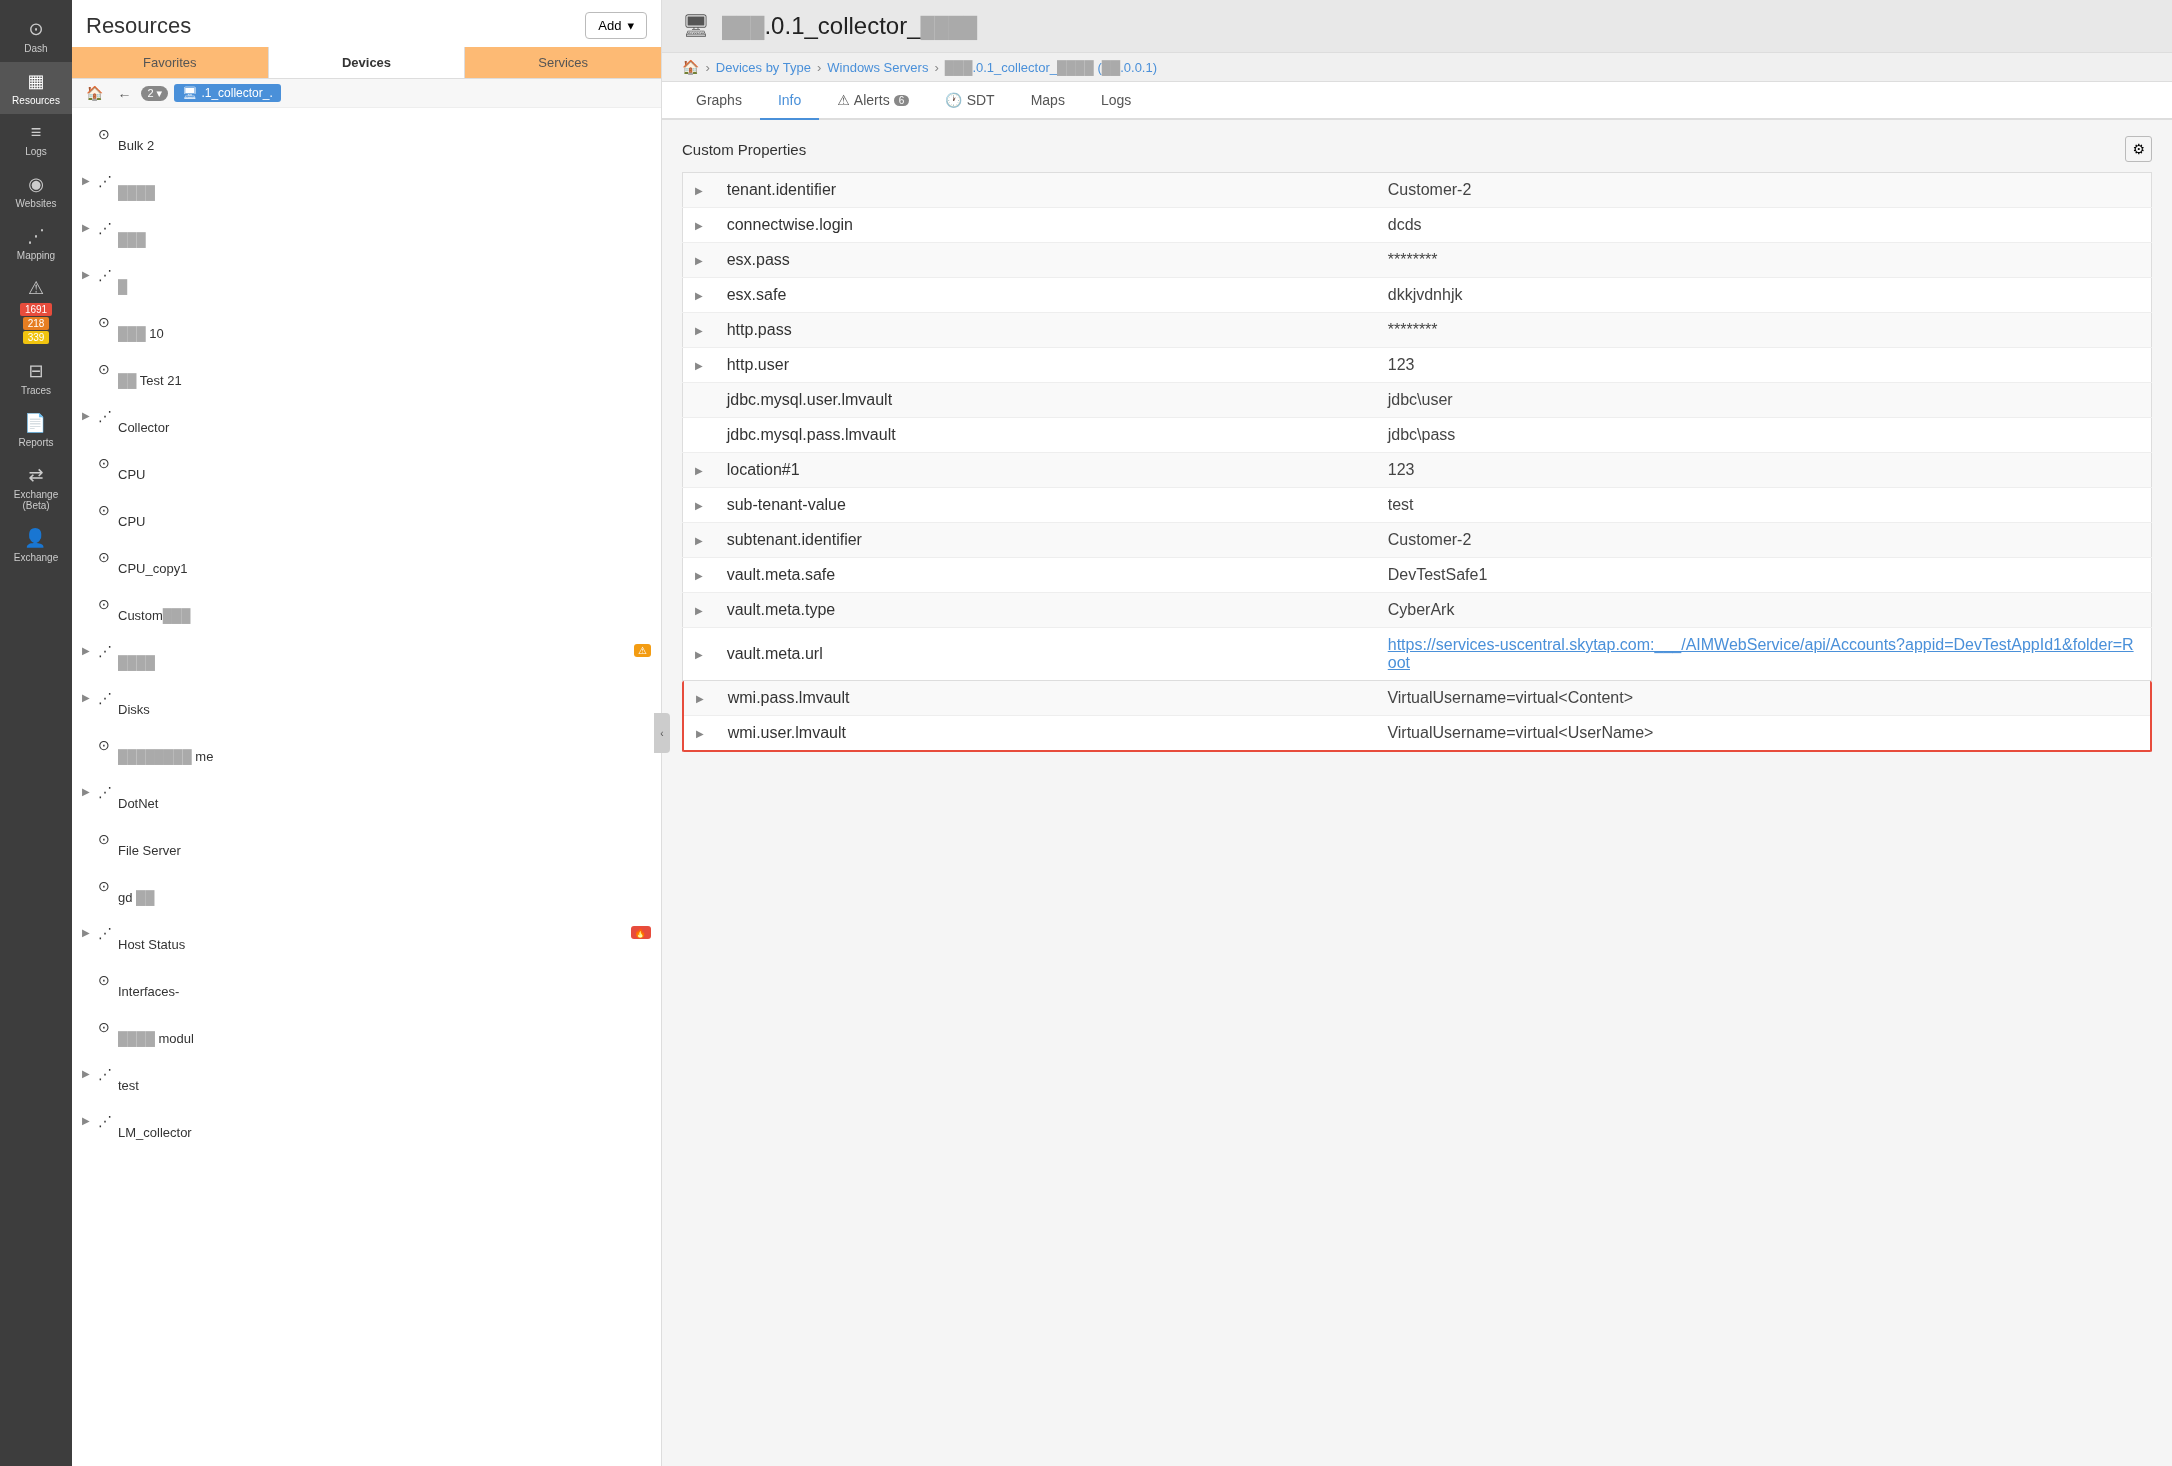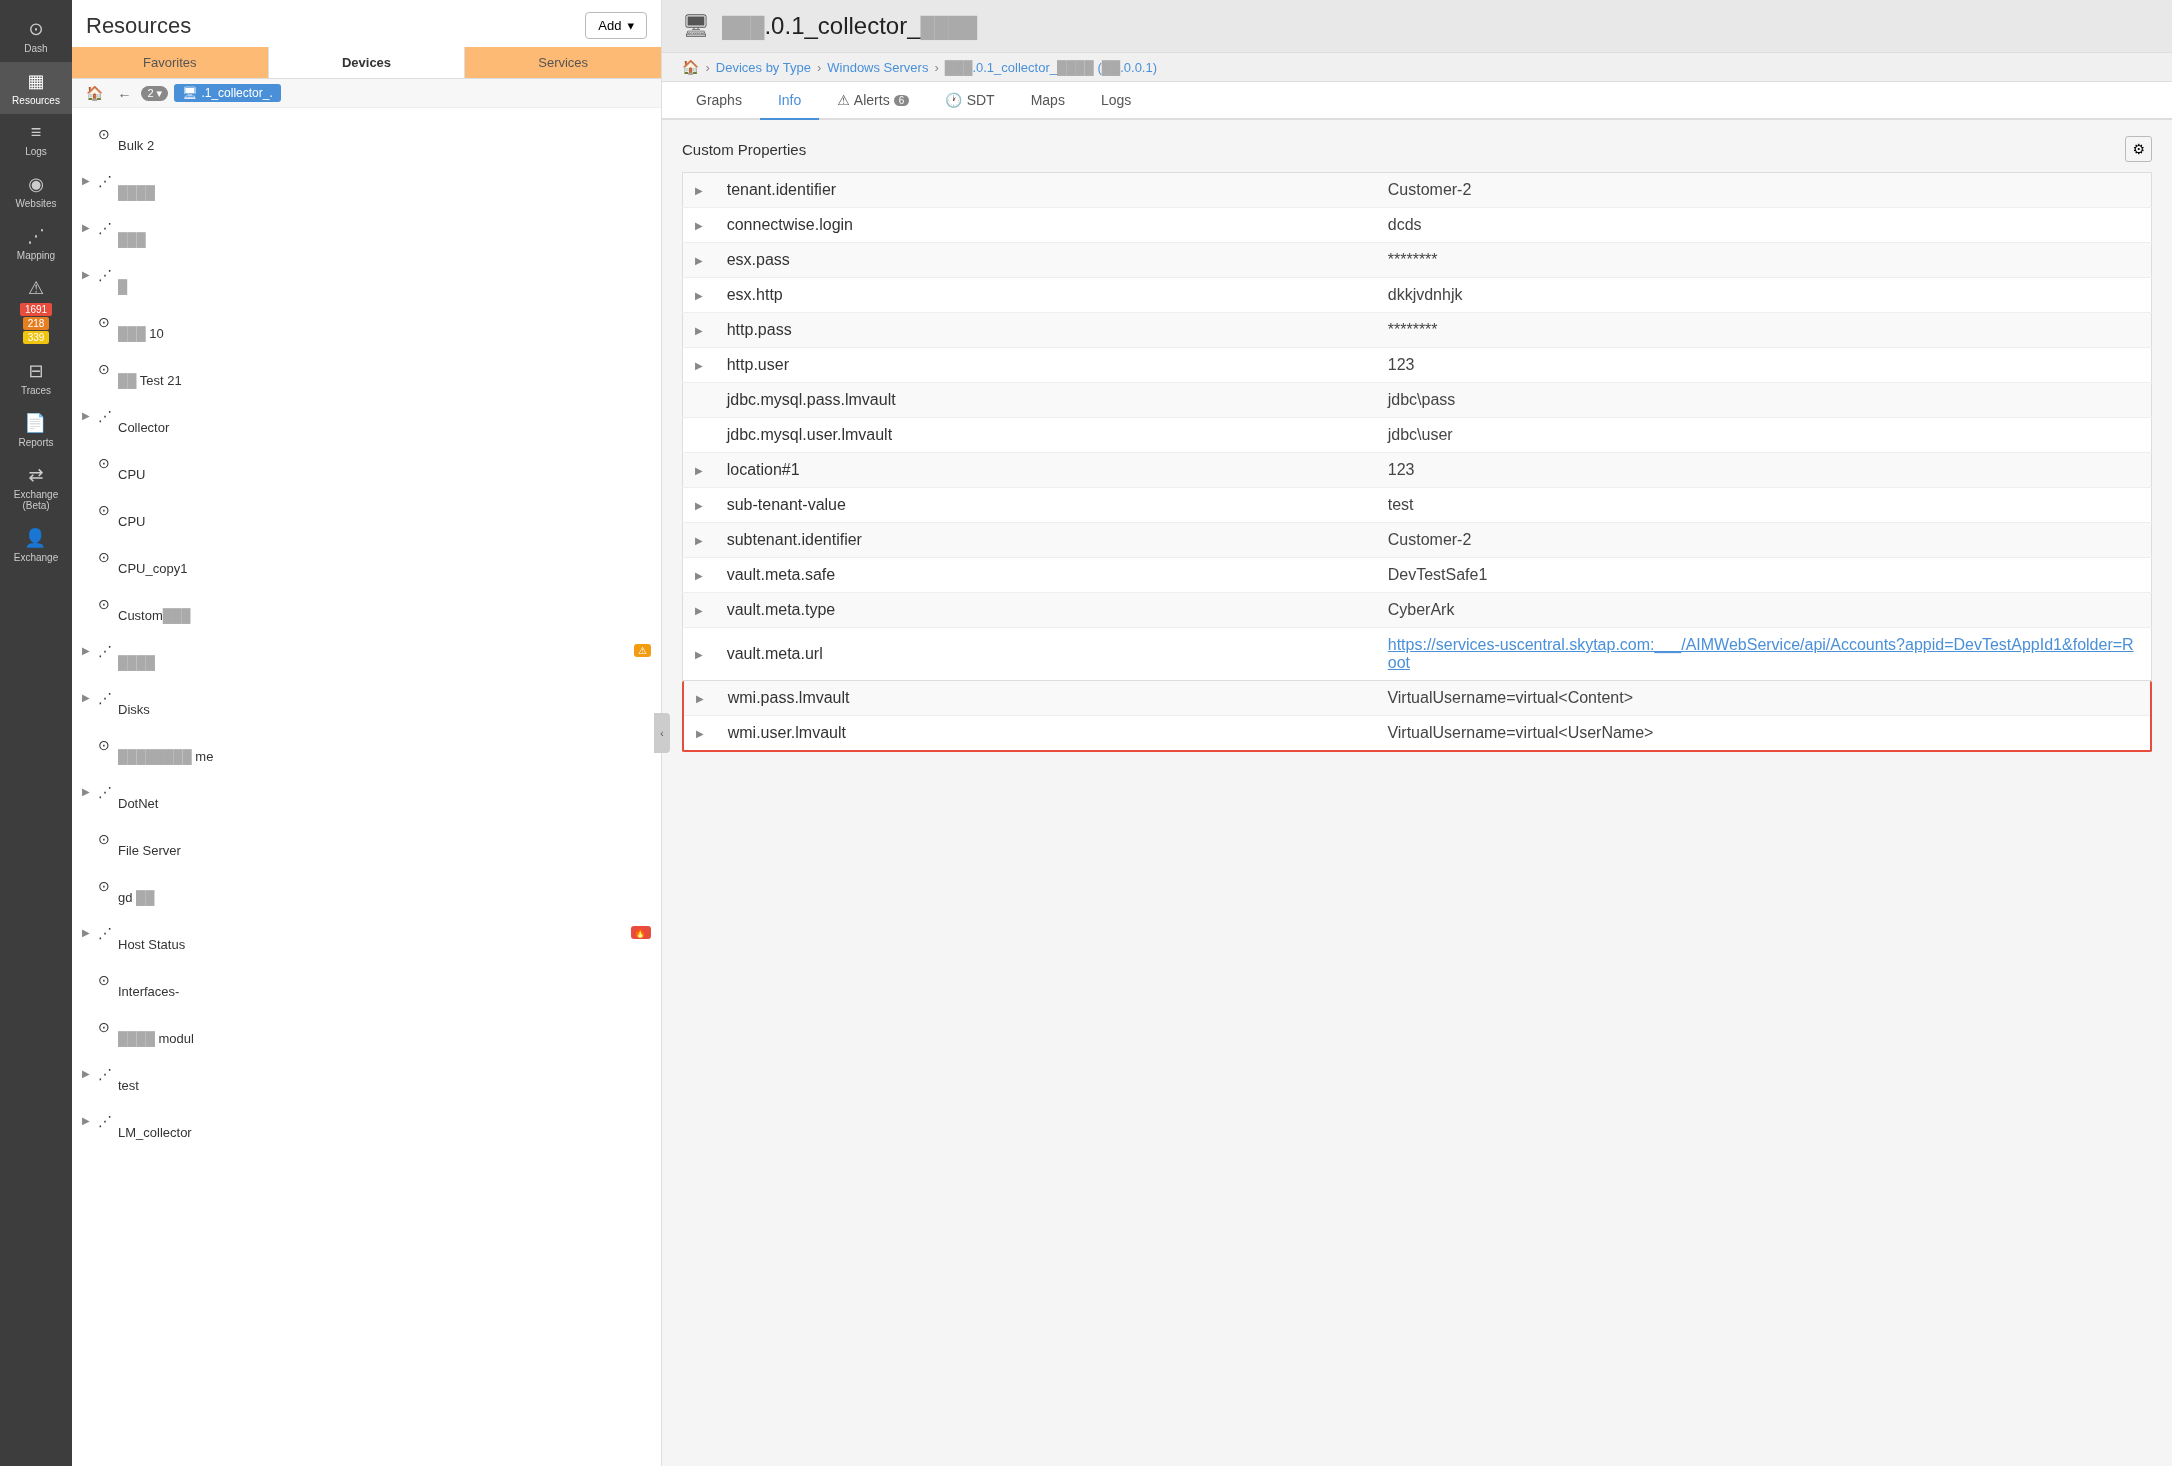--- a/index.html
+++ b/index.html
@@ -616,42 +616,42 @@
           <td class="key-cell">connectwise.login</td>
           <td class="val-cell">dcds</td>
         </tr>
         <tr>
           <td class="arrow-cell">▶</td>
           <td class="key-cell">esx.pass</td>
           <td class="val-cell">********</td>
         </tr>
         <tr>
           <td class="arrow-cell">▶</td>
-          <td class="key-cell">esx.http</td>
+          <td class="key-cell">esx.safe</td>
           <td class="val-cell">dkkjvdnhjk</td>
         </tr>
         <tr>
           <td class="arrow-cell">▶</td>
           <td class="key-cell">http.pass</td>
           <td class="val-cell">********</td>
         </tr>
         <tr>
           <td class="arrow-cell">▶</td>
           <td class="key-cell">http.user</td>
           <td class="val-cell">123</td>
+        </tr>
+        <tr>
+          <td class="arrow-cell"></td>
+          <td class="key-cell">jdbc.mysql.user.lmvault</td>
+          <td class="val-cell">jdbc\user</td>
         </tr>
         <tr>
           <td class="arrow-cell"></td>
           <td class="key-cell">jdbc.mysql.pass.lmvault</td>
           <td class="val-cell">jdbc\pass</td>
-        </tr>
-        <tr>
-          <td class="arrow-cell"></td>
-          <td class="key-cell">jdbc.mysql.user.lmvault</td>
-          <td class="val-cell">jdbc\user</td>
         </tr>
         <tr>
           <td class="arrow-cell">▶</td>
           <td class="key-cell">location#1</td>
           <td class="val-cell">123</td>
         </tr>
         <tr>
           <td class="arrow-cell">▶</td>
           <td class="key-cell">sub-tenant-value</td>
           <td class="val-cell">test</td>

